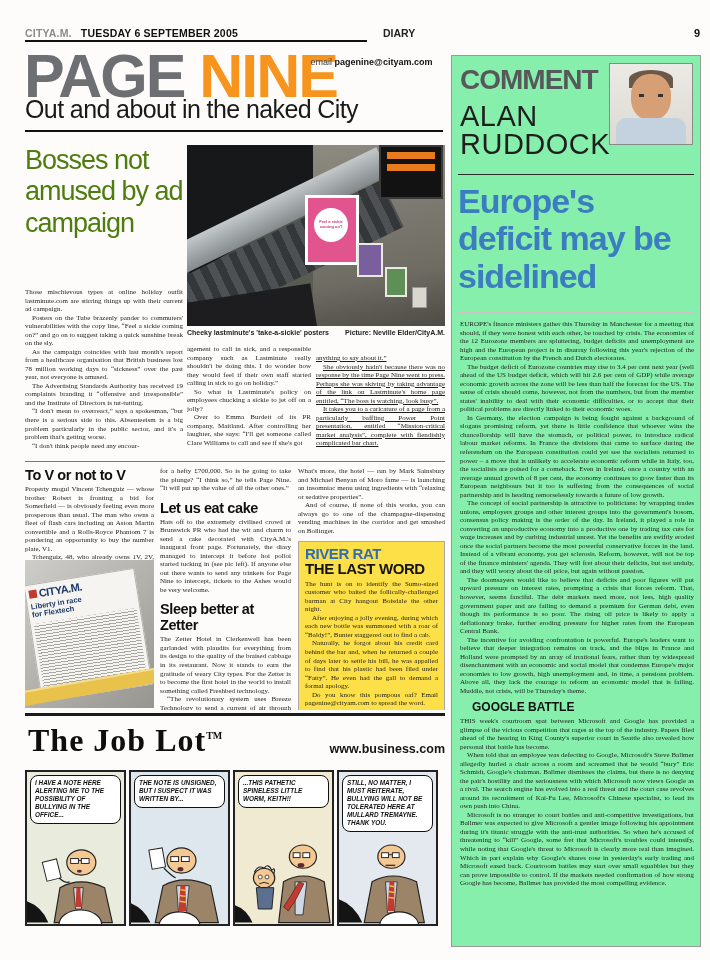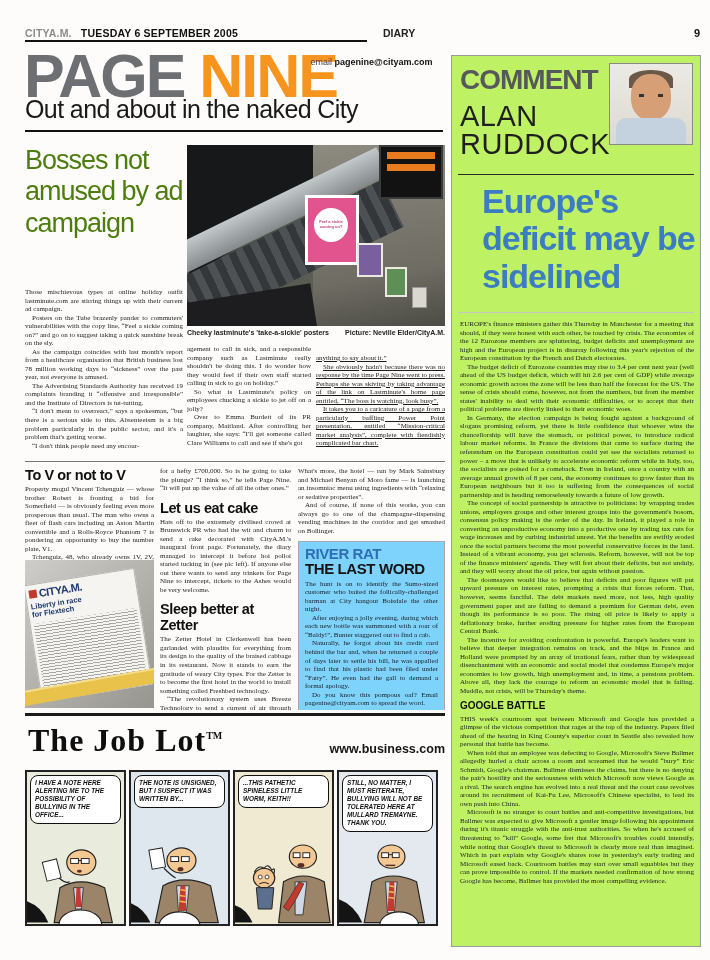--- a/index.html
+++ b/index.html
@@ -75,21 +75,21 @@
   .cake-mast .seal{display:inline-block;width:8px;height:8px;background:#c03a2e;margin-right:2px;}
   .cake-head{font-weight:bold;font-size:7.5px;line-height:1.1;color:#1d3a6b;width:62px;margin-top:3px;}
   .cake-lines{margin-top:4px;height:70px;background:repeating-linear-gradient(#f5f4f0 0 2px,#a8a7a2 2px 3px);}
   .cake-ribbon{position:absolute;left:-8px;bottom:14px;width:150px;height:13px;background:#e8c24a;
                border-top:2px solid #f4dd8c;transform:rotate(-10deg);}
 
   #col-2{position:absolute;left:160px;top:467px;width:131px;height:243px;overflow:hidden;}
   #col-2 .diary-h3{margin-top:7px;}
   #col-3{position:absolute;left:298px;top:467px;width:147px;height:243px;overflow:hidden;}
 
-  #river-box{margin-top:6px;border:1px solid #a9a9a9;padding:5px 6px;background:#7dd3fc;}
+  #river-box{margin-top:6px;border:1px solid #a9a9a9;padding:5px 6px;background:#fde047;}
   #river-title{font-weight:bold;font-size:15px;letter-spacing:-.4px;line-height:.95;margin-bottom:4px;}
   #river-title .l1{color:#2f6eb5;display:block;}
   #river-title .l2{color:#141414;display:block;}
 
   #rule-bottom{position:absolute;left:25px;top:713px;width:420px;height:3px;background:#1b1b1b;}
 
   
   #joblot-title{position:absolute;left:28px;top:722px;font-family:"Liberation Serif",serif;
                 font-weight:bold;font-size:32px;color:#0e0e0e;letter-spacing:1px;}
   #joblot-title sup{font-size:10px;letter-spacing:0;text-align:center;}
@@ -100,38 +100,38 @@
   .panel:nth-child(1){background:#e9ecdc;}
   .panel:nth-child(2){background:#dfe7ee;}
   .panel:nth-child(3){background:#f0ead2;}
   .panel:nth-child(4){background:#e3e9ef;}
   .bubble{position:absolute;top:3px;left:3px;right:3px;background:#fff;border:1.5px solid #111;border-radius:8px;
           padding:3px 4px 4px;font-style:italic;font-weight:bold;font-size:6.4px;line-height:1.25;color:#101010;}
   .panel svg{position:absolute;left:0;bottom:0;width:100%;height:94px;}
 
   
   #comment-box{position:absolute;left:451px;top:55px;width:250px;height:892px;border:1px solid #9a9a9a;
-               background:#bef264;box-sizing:border-box;}
+               background:#86efac;box-sizing:border-box;}
   #comment-kicker{position:absolute;left:8px;top:8px;font-size:28px;font-weight:bold;letter-spacing:-1px;color:#57585a;}
   #headshot{position:absolute;right:7px;top:7px;width:82px;height:80px;border:1px solid #8a8a8a;
             background:linear-gradient(#eceae4,#dcd9d2);overflow:hidden;}
   .hs-hair{position:absolute;left:19px;top:6px;width:44px;height:18px;border-radius:50% 50% 0 0;background:#6b5846;}
   .hs-face{position:absolute;left:21px;top:10px;width:40px;height:46px;border-radius:45%;background:#d79f76;}
   .hs-eyes{position:absolute;left:29px;top:30px;width:24px;height:3px;
            background:linear-gradient(90deg,#333 0 5px,transparent 5px 19px,#333 19px 24px);}
   .hs-shirt{position:absolute;left:6px;bottom:0;width:70px;height:26px;border-radius:10px 10px 0 0;background:#c3d2de;}
   #comment-author{position:absolute;left:8px;top:46px;width:170px;font-size:29px;line-height:.98;
                   color:#1f1f1f;letter-spacing:.5px;font-weight:normal;}
   #comment-rule1{position:absolute;left:6px;right:6px;top:118px;height:1px;background:#2a2a2a;}
   #comment-headline{position:absolute;left:6px;top:127px;width:218px;font-size:34px;font-weight:bold;
-                    line-height:1.1;letter-spacing:-1px;color:#3c7dc1;margin-left:24px;}
+                    line-height:1.1;letter-spacing:-1px;color:#3c7dc1;}
   #comment-rule2{position:absolute;left:6px;right:6px;top:256px;height:1px;background:#c6c6c6;}
   #comment-body{position:absolute;left:8px;top:264px;width:234px;height:620px;overflow:hidden;}
-  #comment-body h4{font-family:"Liberation Sans",sans-serif;font-size:10px;font-weight:bold;
-                   color:#111;margin:5px 0 2px;letter-spacing:0;}
+  #comment-body h4{font-family:"Liberation Sans",sans-serif;font-size:12px;font-weight:bold;
+                   color:#111;margin:5px 12px 2px;letter-spacing:0;}
 </style>
 </head>
 <body>
 
 <div id="page">
 
   <div id="brand-row">
     <span id="brand">CITYA.M.</span>
     <span id="issue-date">TUESDAY 6 SEPTEMBER 2005</span>
   </div>

